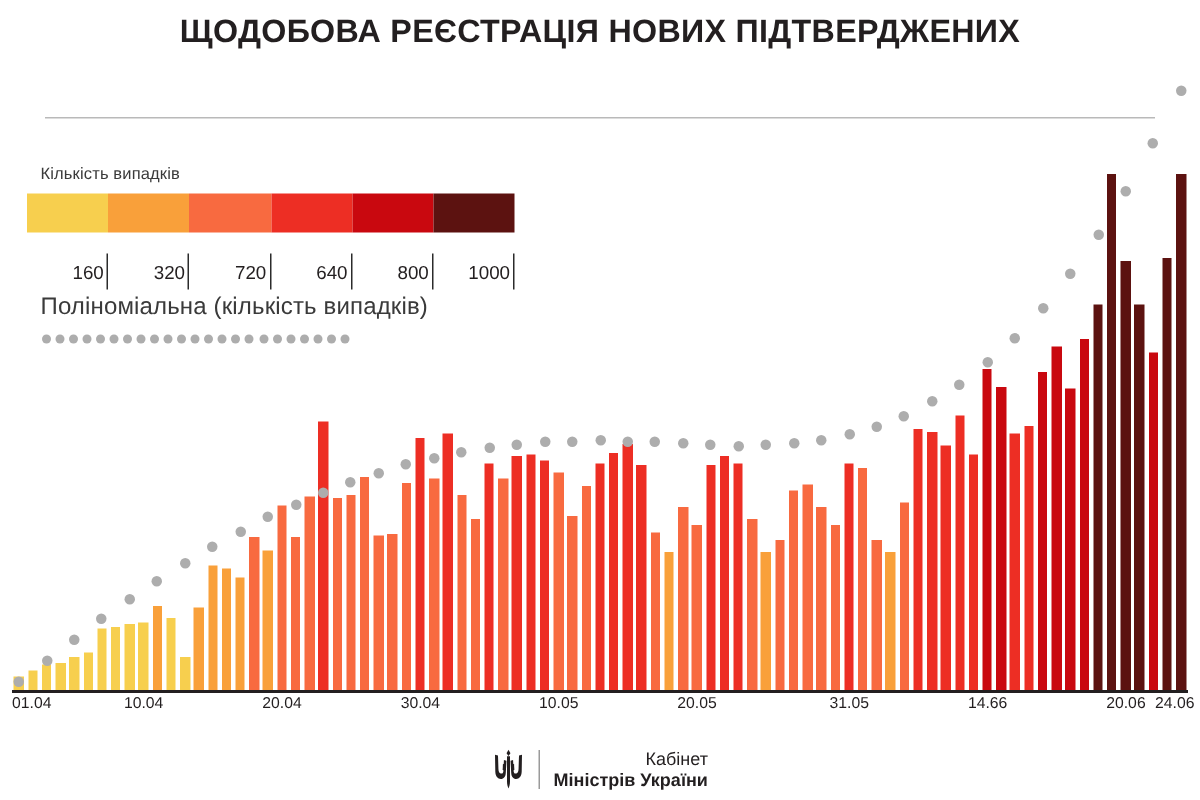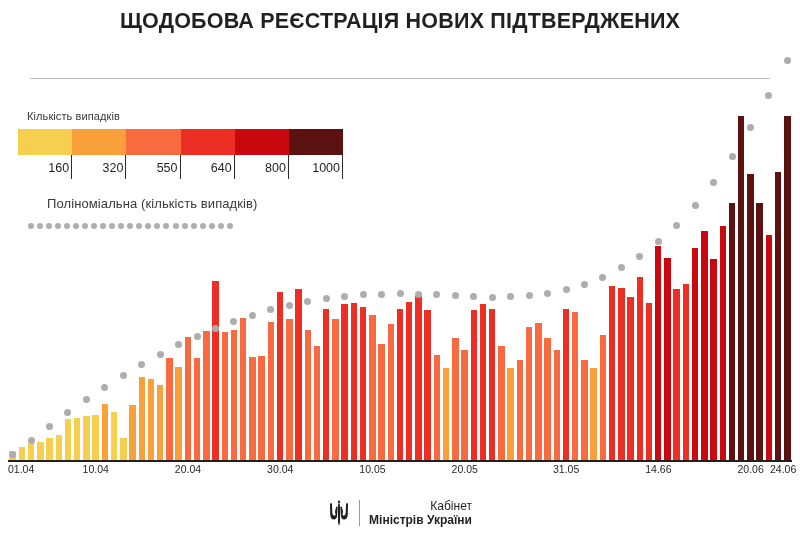--- a/index.html
+++ b/index.html
@@ -25,36 +25,36 @@
   }
 
   
   .legend-scale-title{
     position:absolute;left:27px;top:110px;
     font-size:11px;color:#3a3a3a;letter-spacing:.1px;white-space:nowrap;
   }
   .scale-wrap{position:absolute;left:18px;top:129px;width:325px;height:52px;}
   .scale-bands{position:absolute;left:0;top:0;width:325px;height:26px;display:flex;}
   .scale-band{flex:1 1 0;height:26px;position:relative;}
-  .scale-ticks{position:absolute;left:0;top:26px;width:325px;height:26px;display:flex;}
+  .scale-ticks{position:absolute;left:0;top:40px;width:325px;height:26px;display:flex;}
   .scale-tickcell{
     flex:1 1 0;position:relative;height:26px;
   }
   .scale-tickcell .tickline{
     position:absolute;right:0;top:0;width:1px;height:24px;background:#2b2b2b;
   }
   .scale-tickcell .ticklabel{
     position:absolute;right:3px;top:6px;font-size:12.5px;color:#231f20;
     white-space:nowrap;
   }
 
   
   .legend-trend-title{
     position:absolute;left:27px;top:196px;
-    font-size:13px;color:#3a3a3a;letter-spacing:.1px;white-space:nowrap;margin-left:20px;
+    font-size:16px;color:#3a3a3a;letter-spacing:.1px;white-space:nowrap;
   }
   .legend-trend-dots{
     position:absolute;left:28px;top:222px;width:205px;height:8px;
     display:flex;justify-content:space-between;align-items:center;
   }
   .legend-trend-dots i{
     display:block;width:6px;height:6px;border-radius:50%;
     background:#adadad;
   }
 
@@ -121,21 +121,21 @@
         <div class="scale-tickcell">
           <span class="tickline"></span>
           <span class="ticklabel">160</span>
         </div>
         <div class="scale-tickcell">
           <span class="tickline"></span>
           <span class="ticklabel">320</span>
         </div>
         <div class="scale-tickcell">
           <span class="tickline"></span>
-          <span class="ticklabel">550</span>
+          <span class="ticklabel">720</span>
         </div>
         <div class="scale-tickcell">
           <span class="tickline"></span>
           <span class="ticklabel">640</span>
         </div>
         <div class="scale-tickcell">
           <span class="tickline"></span>
           <span class="ticklabel">800</span>
         </div>
         <div class="scale-tickcell">

